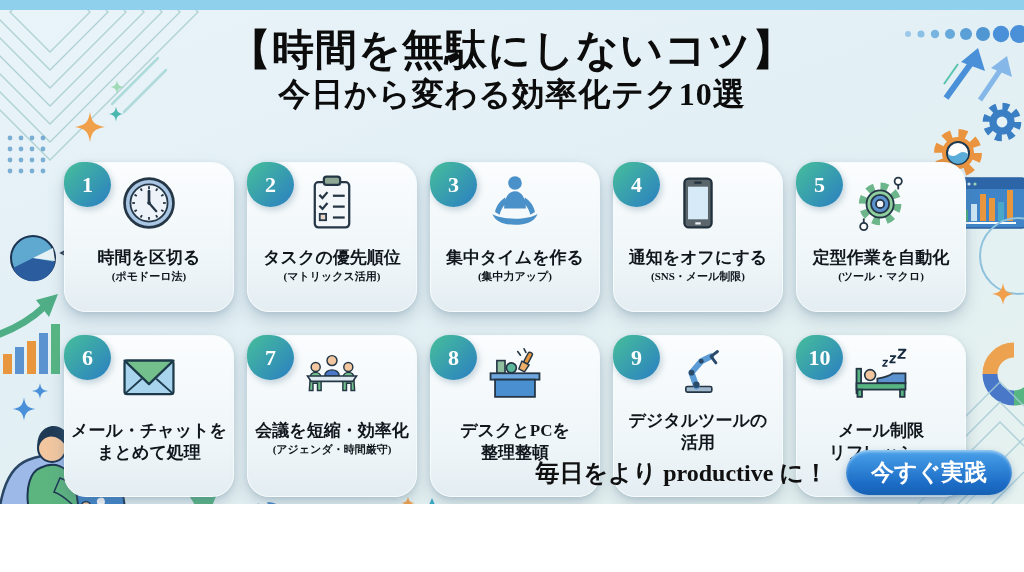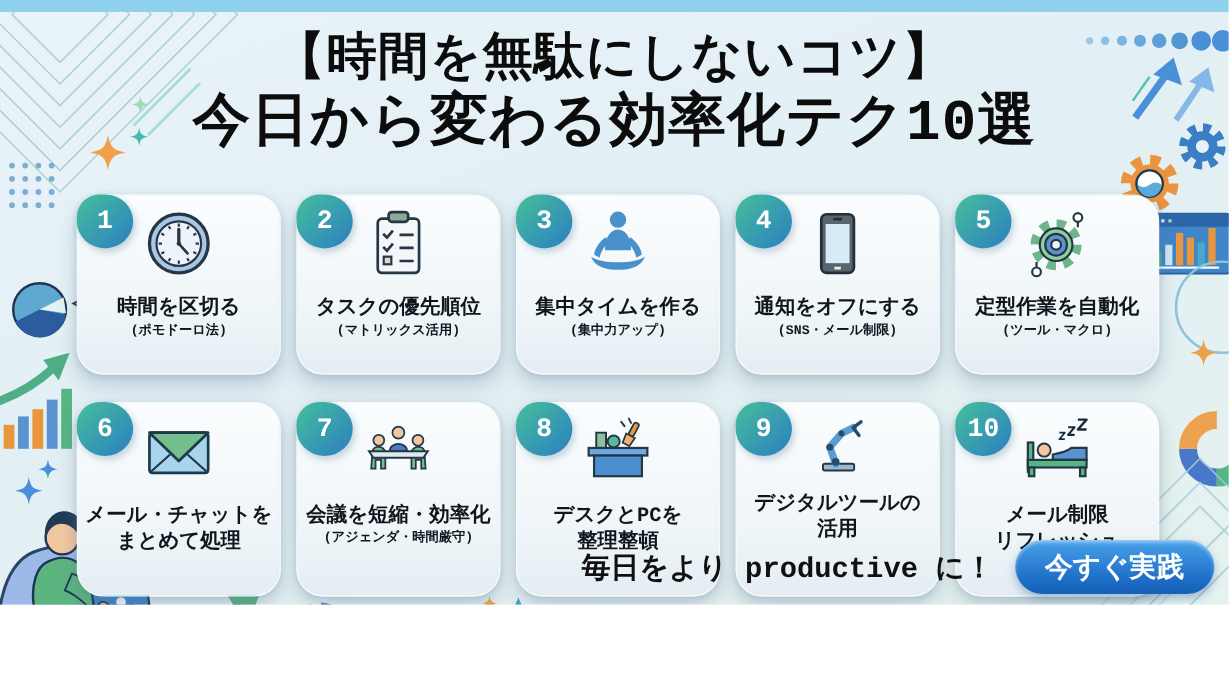--- a/index.html
+++ b/index.html
@@ -1,24 +1,24 @@
 <!DOCTYPE html>
 <html lang="ja"><head>
 <meta charset="utf-8">
 <style>
   html,body{margin:0;padding:0;}
   .stage{position:relative;width:1024px;height:504px;overflow:hidden;
     background:linear-gradient(160deg,#e9f4f9 0%,#e2eff4 45%,#e6f2ef 100%);
-    font-family:Liberation Mono, monospace;}
+    font-family:Liberation Serif, serif;}
   .topbar{position:absolute;top:0;left:0;right:0;height:10px;background:#8fd0ec;}
   .deco{position:absolute;inset:0;z-index:0;}
   .title{position:absolute;top:26px;left:0;right:0;text-align:center;
     font-weight:900;color:#0c0c0c;z-index:2;line-height:1.18;}
   .title .l1{display:block;font-size:42px;letter-spacing:1px;}
-  .title .l2{display:block;font-size:48px;letter-spacing:1px;}
+  .title .l2{display:block;font-size:32px;letter-spacing:1px;}
   .cards{position:absolute;left:64px;top:162px;z-index:3;display:grid;
     grid-template-columns:repeat(5,170px);grid-template-rows:150px 162px;
     column-gap:13px;row-gap:23px;}
   .card{position:relative;background:linear-gradient(180deg,#fbfdfe 0%,#eef5f8 70%,#e3edf2 100%);
     border-radius:22px;border:1px solid #f7fbfc;
     box-shadow:0 8px 16px rgba(90,120,145,.28),0 2px 5px rgba(90,120,145,.18);
     display:flex;flex-direction:column;align-items:center;padding-top:9px;box-sizing:border-box;}
   .badge{position:absolute;top:-1px;left:-1px;width:47px;height:45px;
     background:linear-gradient(135deg,#43b79f 12%,#2e86bd 88%);
     border-radius:22px 58% 58% 58%;color:#fff;font-weight:800;font-size:22px;

